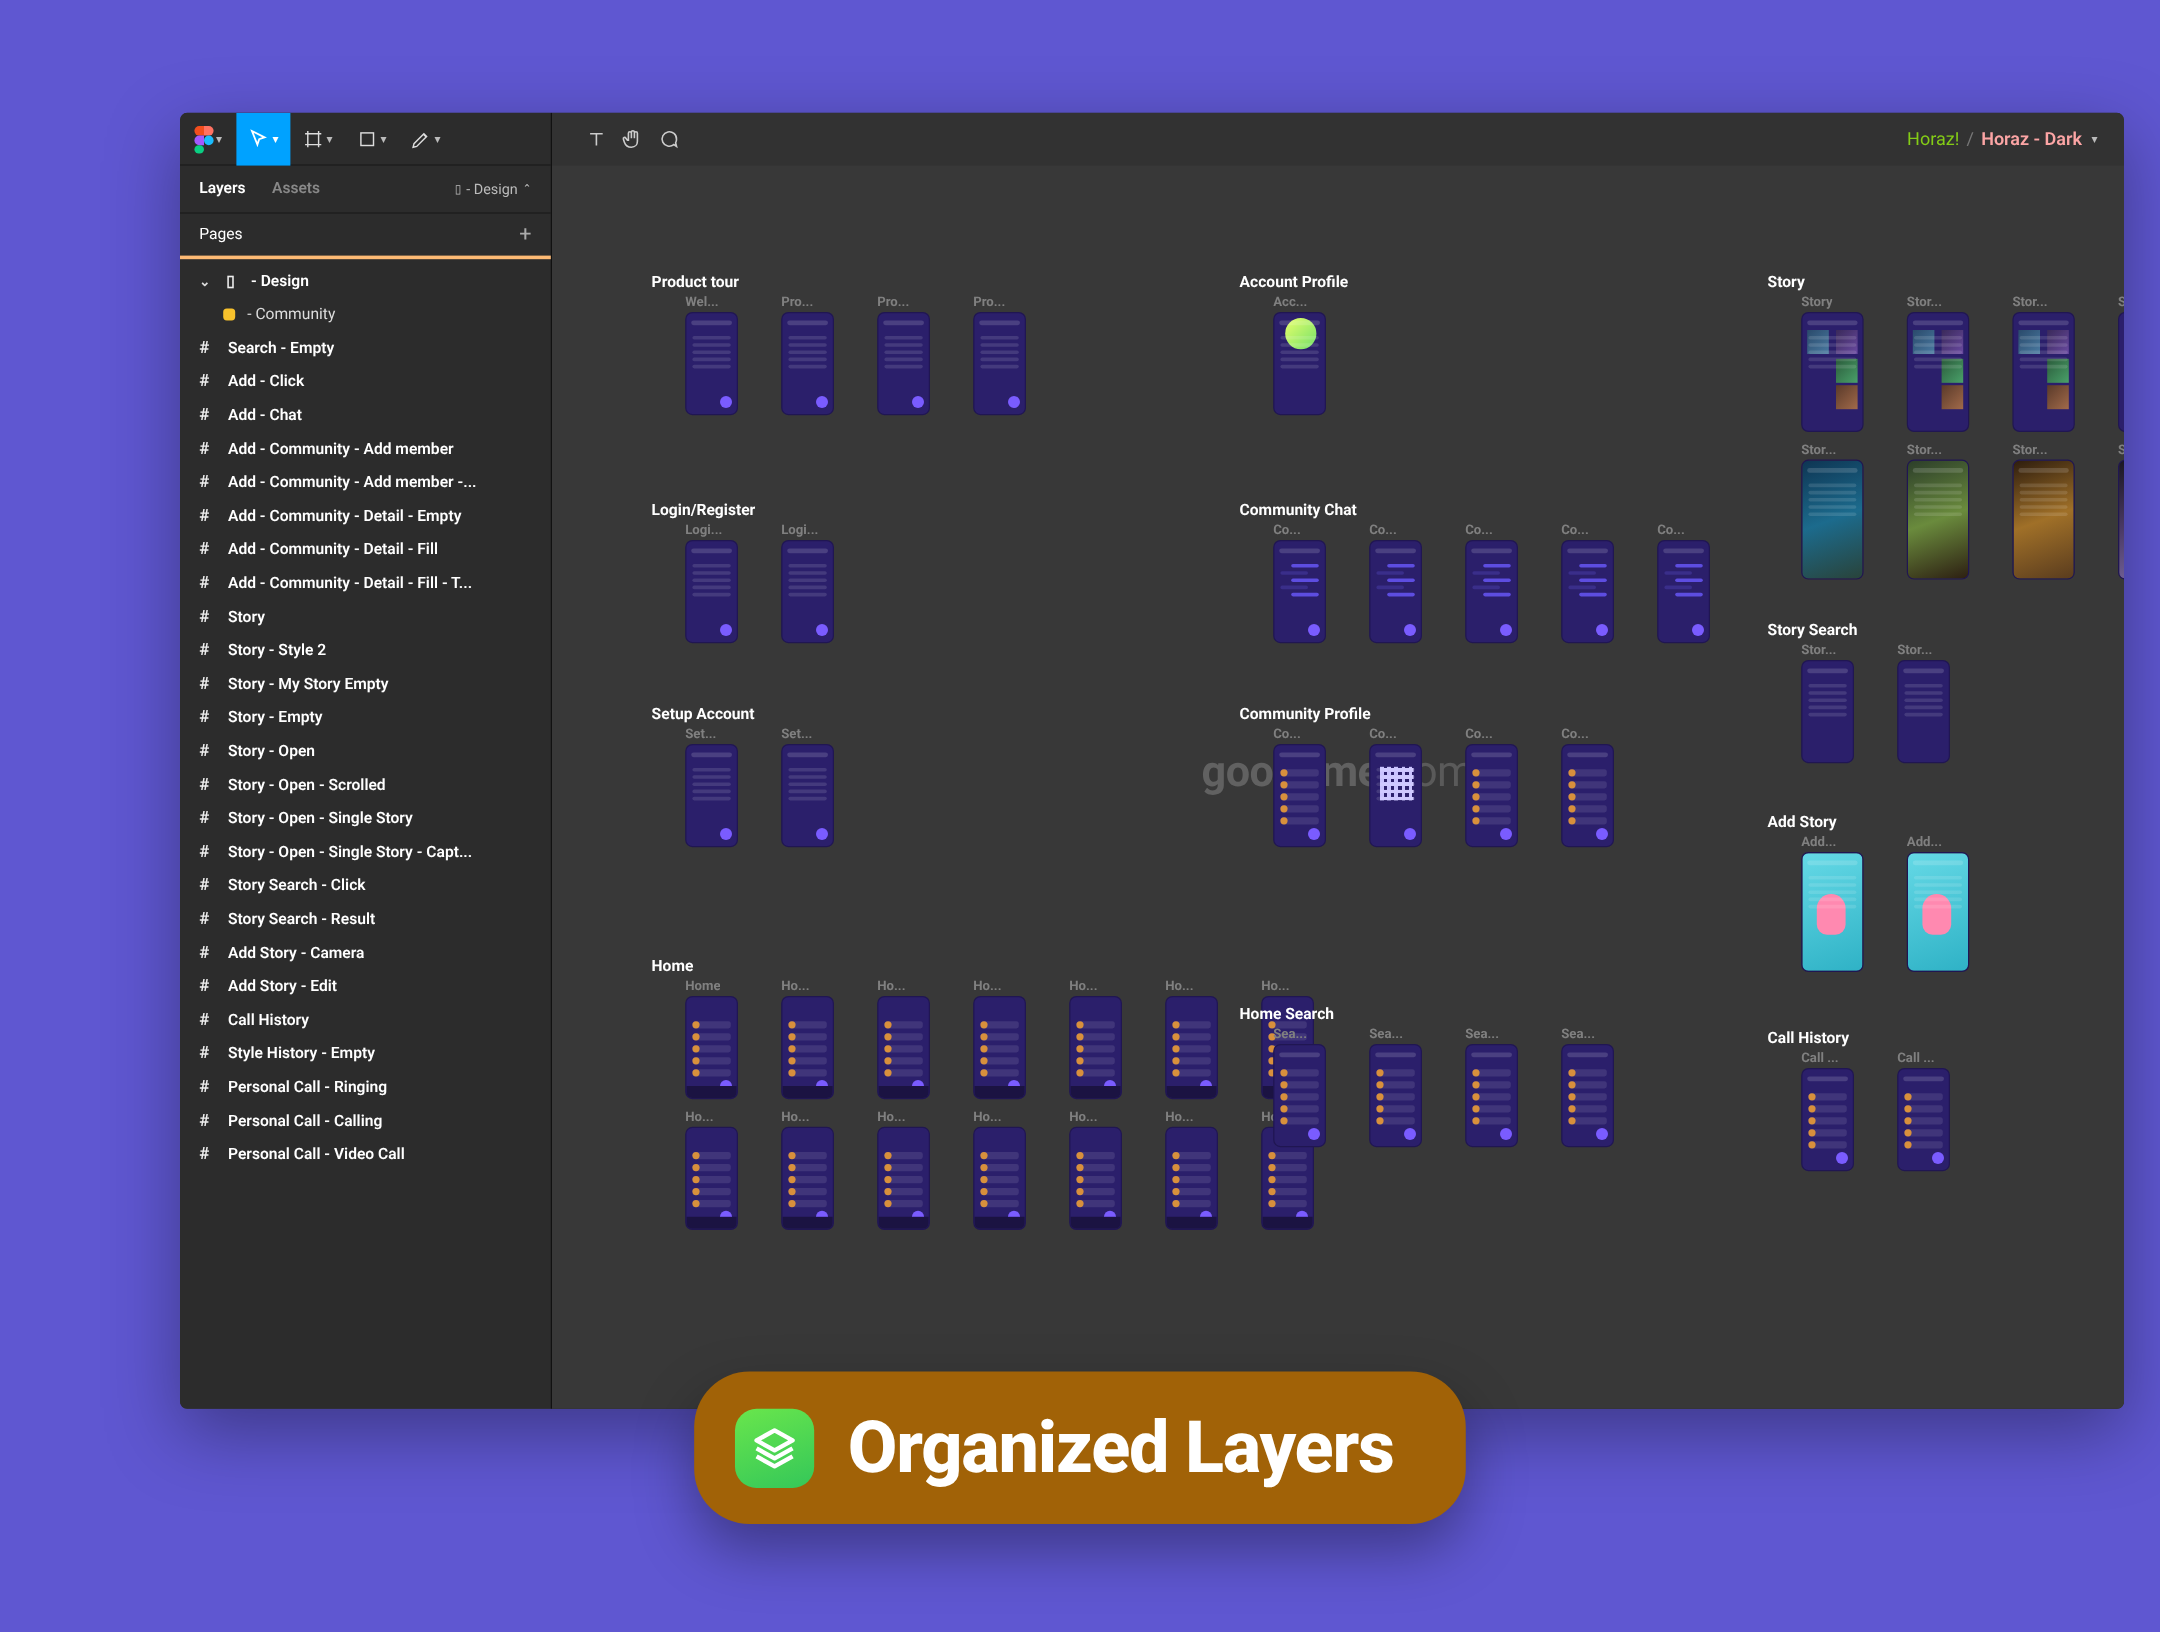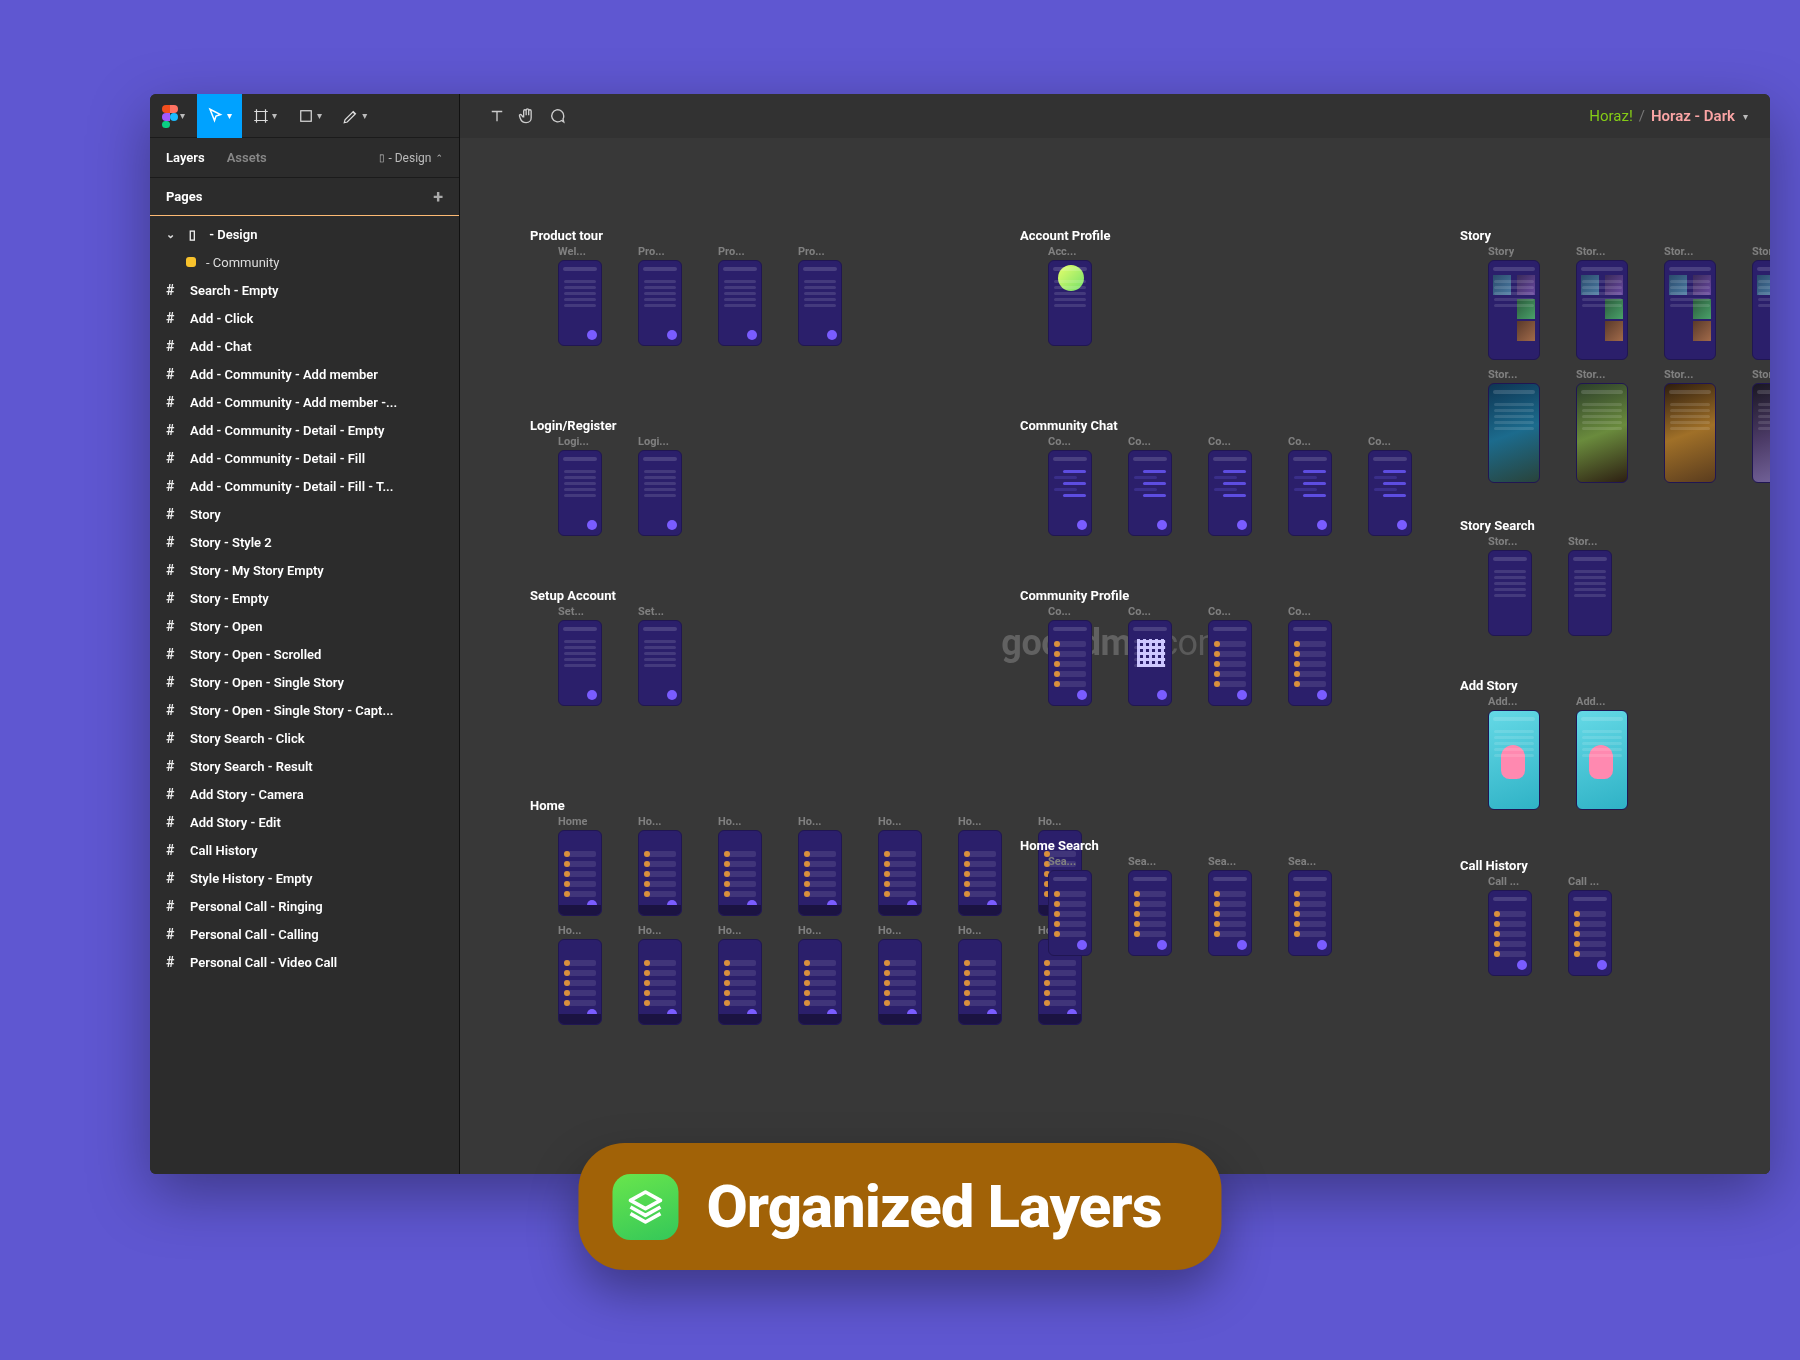--- a/index.html
+++ b/index.html
@@ -54,21 +54,21 @@
   .panel-tabs {
     height:40px; display:flex; align-items:center; gap:22px;
     padding:0 16px; border-bottom:1px solid #1b1b1b;
     font-weight:600;
   }
   .panel-tabs .tab { color:#888; cursor:pointer; }
   .panel-tabs .tab.active { color:#fff; }
   .panel-tabs .right { margin-left:auto; color:#bbb; font-weight:400; font-size:12px; display:flex; align-items:center; gap:4px;}
   .pages-head {
     height:38px; display:flex; align-items:center; padding:0 16px;
-    font-weight:700; color:#fff; border-bottom:1px solid #fdba74;
+    font-weight:400; color:#fff; border-bottom:3px solid #fdba74;
   }
   .pages-head .plus { margin-left:auto; color:#aaa; font-size:18px; cursor:pointer;}
   .tree { flex:1; overflow:hidden; padding:4px 0;}
   .tree-row {
     display:flex; align-items:center; height:28px; padding:0 10px 0 16px;
     gap:10px; color:#fff; font-weight:600; white-space:nowrap;
   }
   .tree-row .ind { width:14px; display:inline-flex; justify-content:center; color:#eee;}
   .tree-row.sub { padding-left:36px; font-weight:400; color:#ddd;}
   .tree-row.layer { padding-left:16px; }
@@ -88,21 +88,21 @@
   .main-top .crumb .file { color:#fca5a5; font-weight:600;text-align:right;}
   .canvas { flex:1; position:relative; background:#383838; overflow:hidden;}
   .watermark {
     position:absolute; left:0; right:0; top:50%; transform:translateY(-80%);
     text-align:center; color:#616161; font-size:36px; font-weight:700;
     letter-spacing:-.5px;
   }
   .watermark .thin { color:#5a5a5a; font-weight:400;}
 
   
-  .grp { position:absolute; }
+  .grp { position:absolute;margin-left:13px; }
   .grp-title { color:#fff; font-size:13px; font-weight:700; margin-bottom:2px; white-space:nowrap;}
   .row { display:flex; gap:8px; }
   .ab { display:flex; flex-direction:column; align-items:flex-start;padding-left:28px; }
   .ab-label { color:#808080; font-size:11px; font-weight:700; margin-bottom:2px; max-width:48px; overflow:hidden; text-overflow:ellipsis; white-space:nowrap;}
   .ab-large .ab-label { max-width:56px; }
   .screen {
     width:44px; height:86px; background:#2b1f6b;
     border-radius:6px; border:1px solid #201652;
     position:relative; overflow:hidden;
   }

